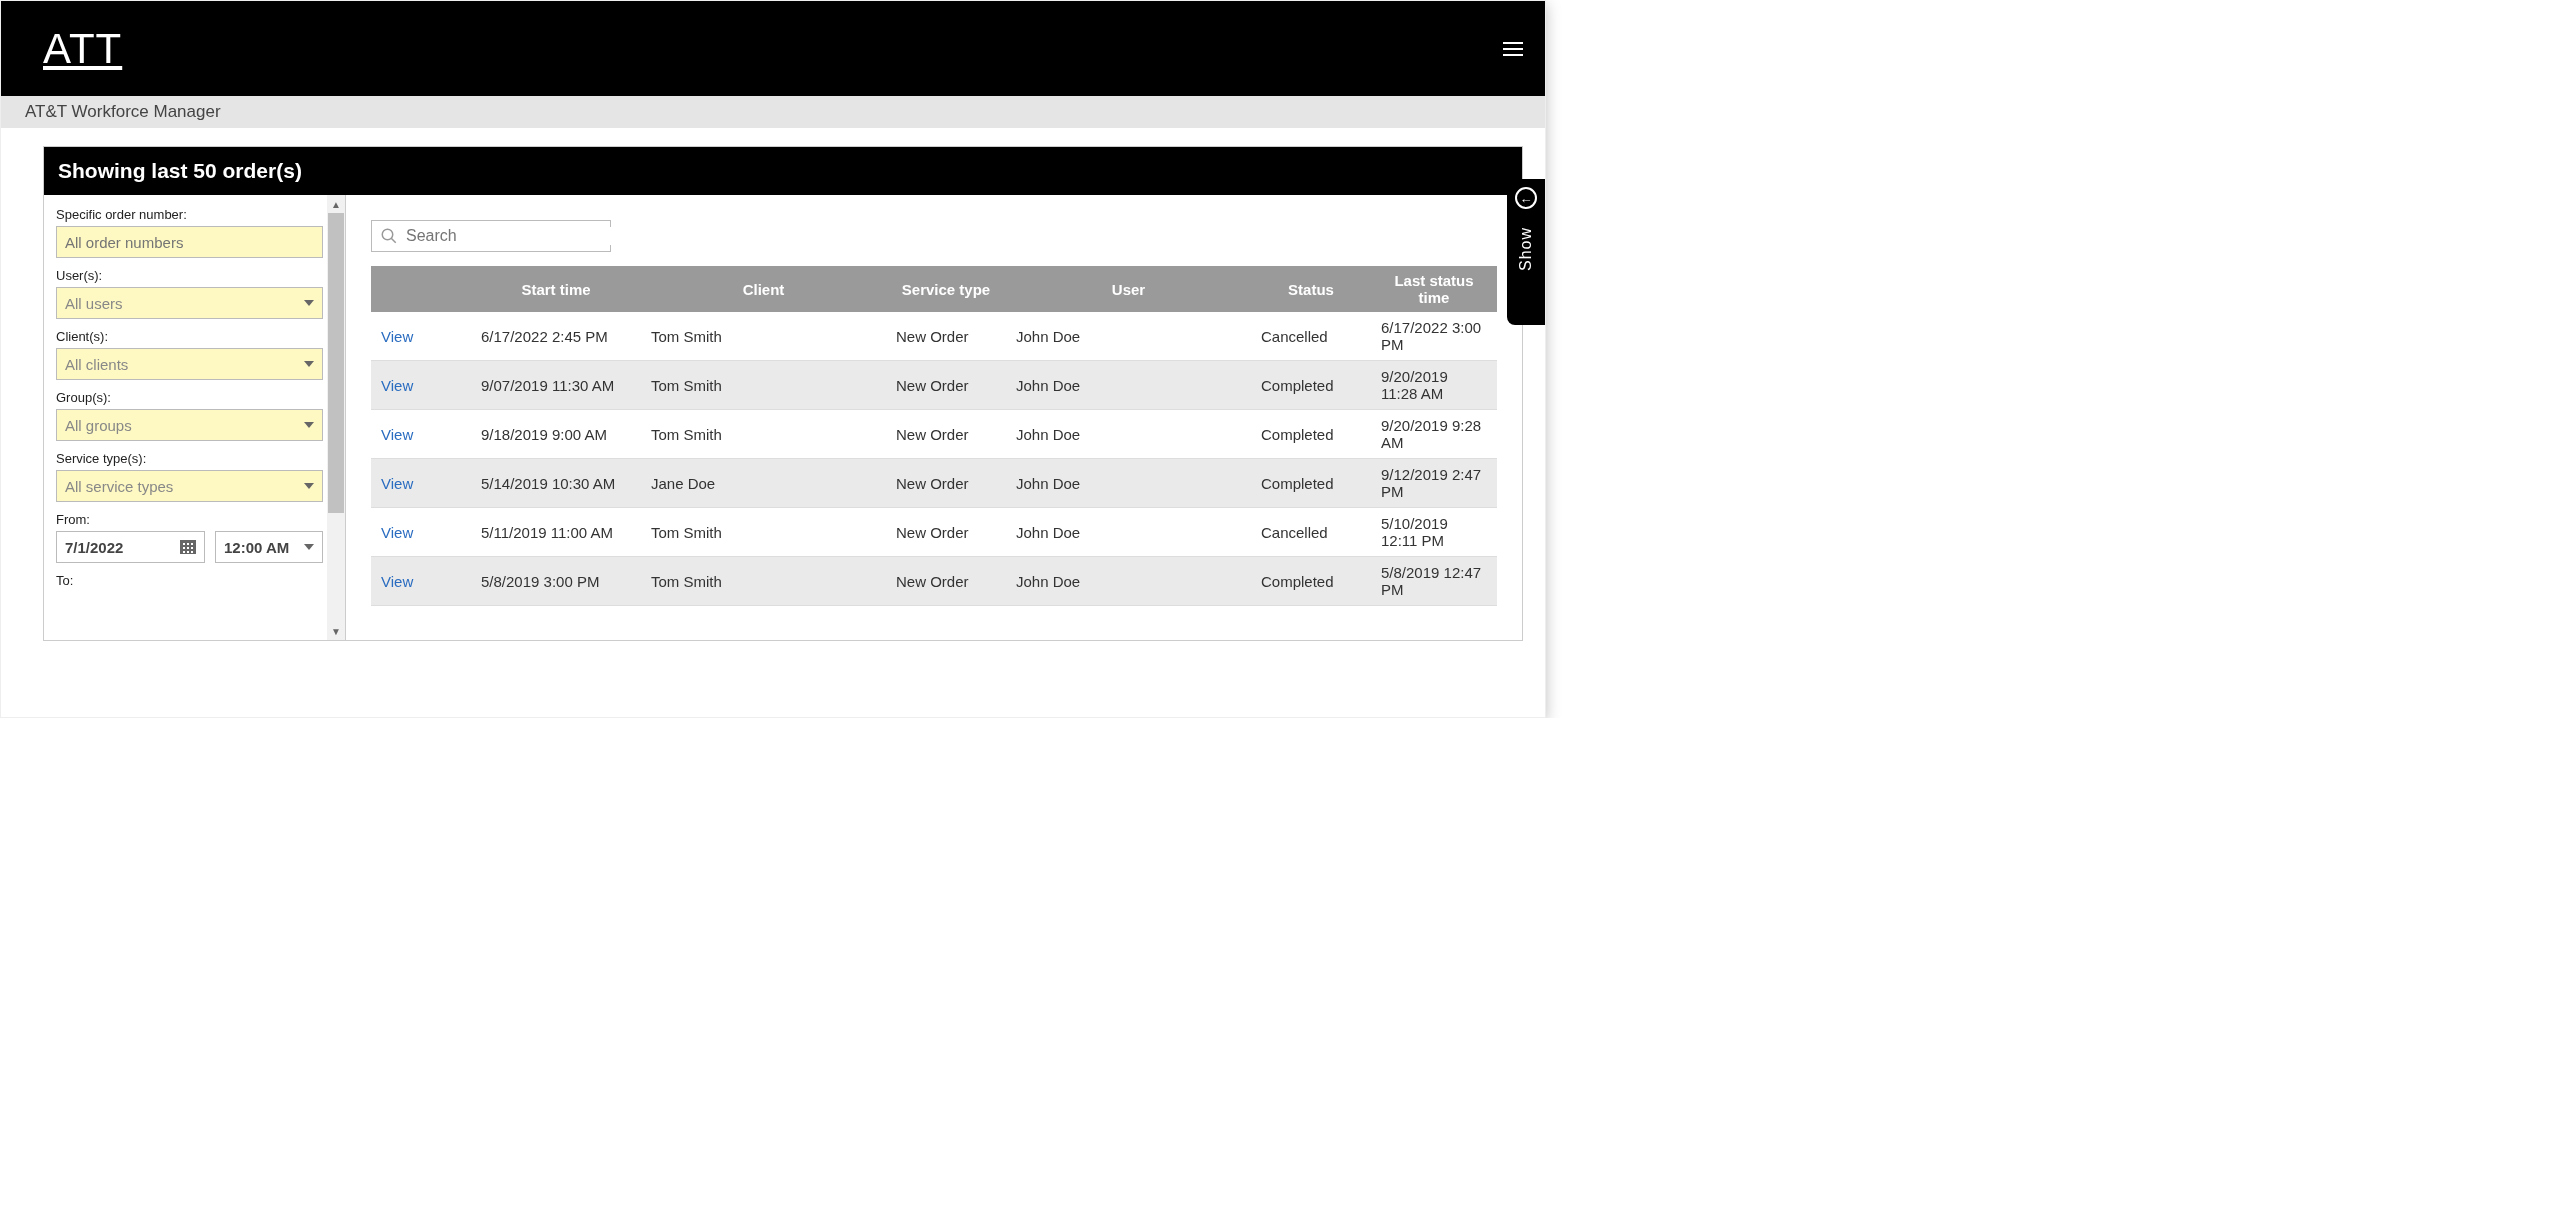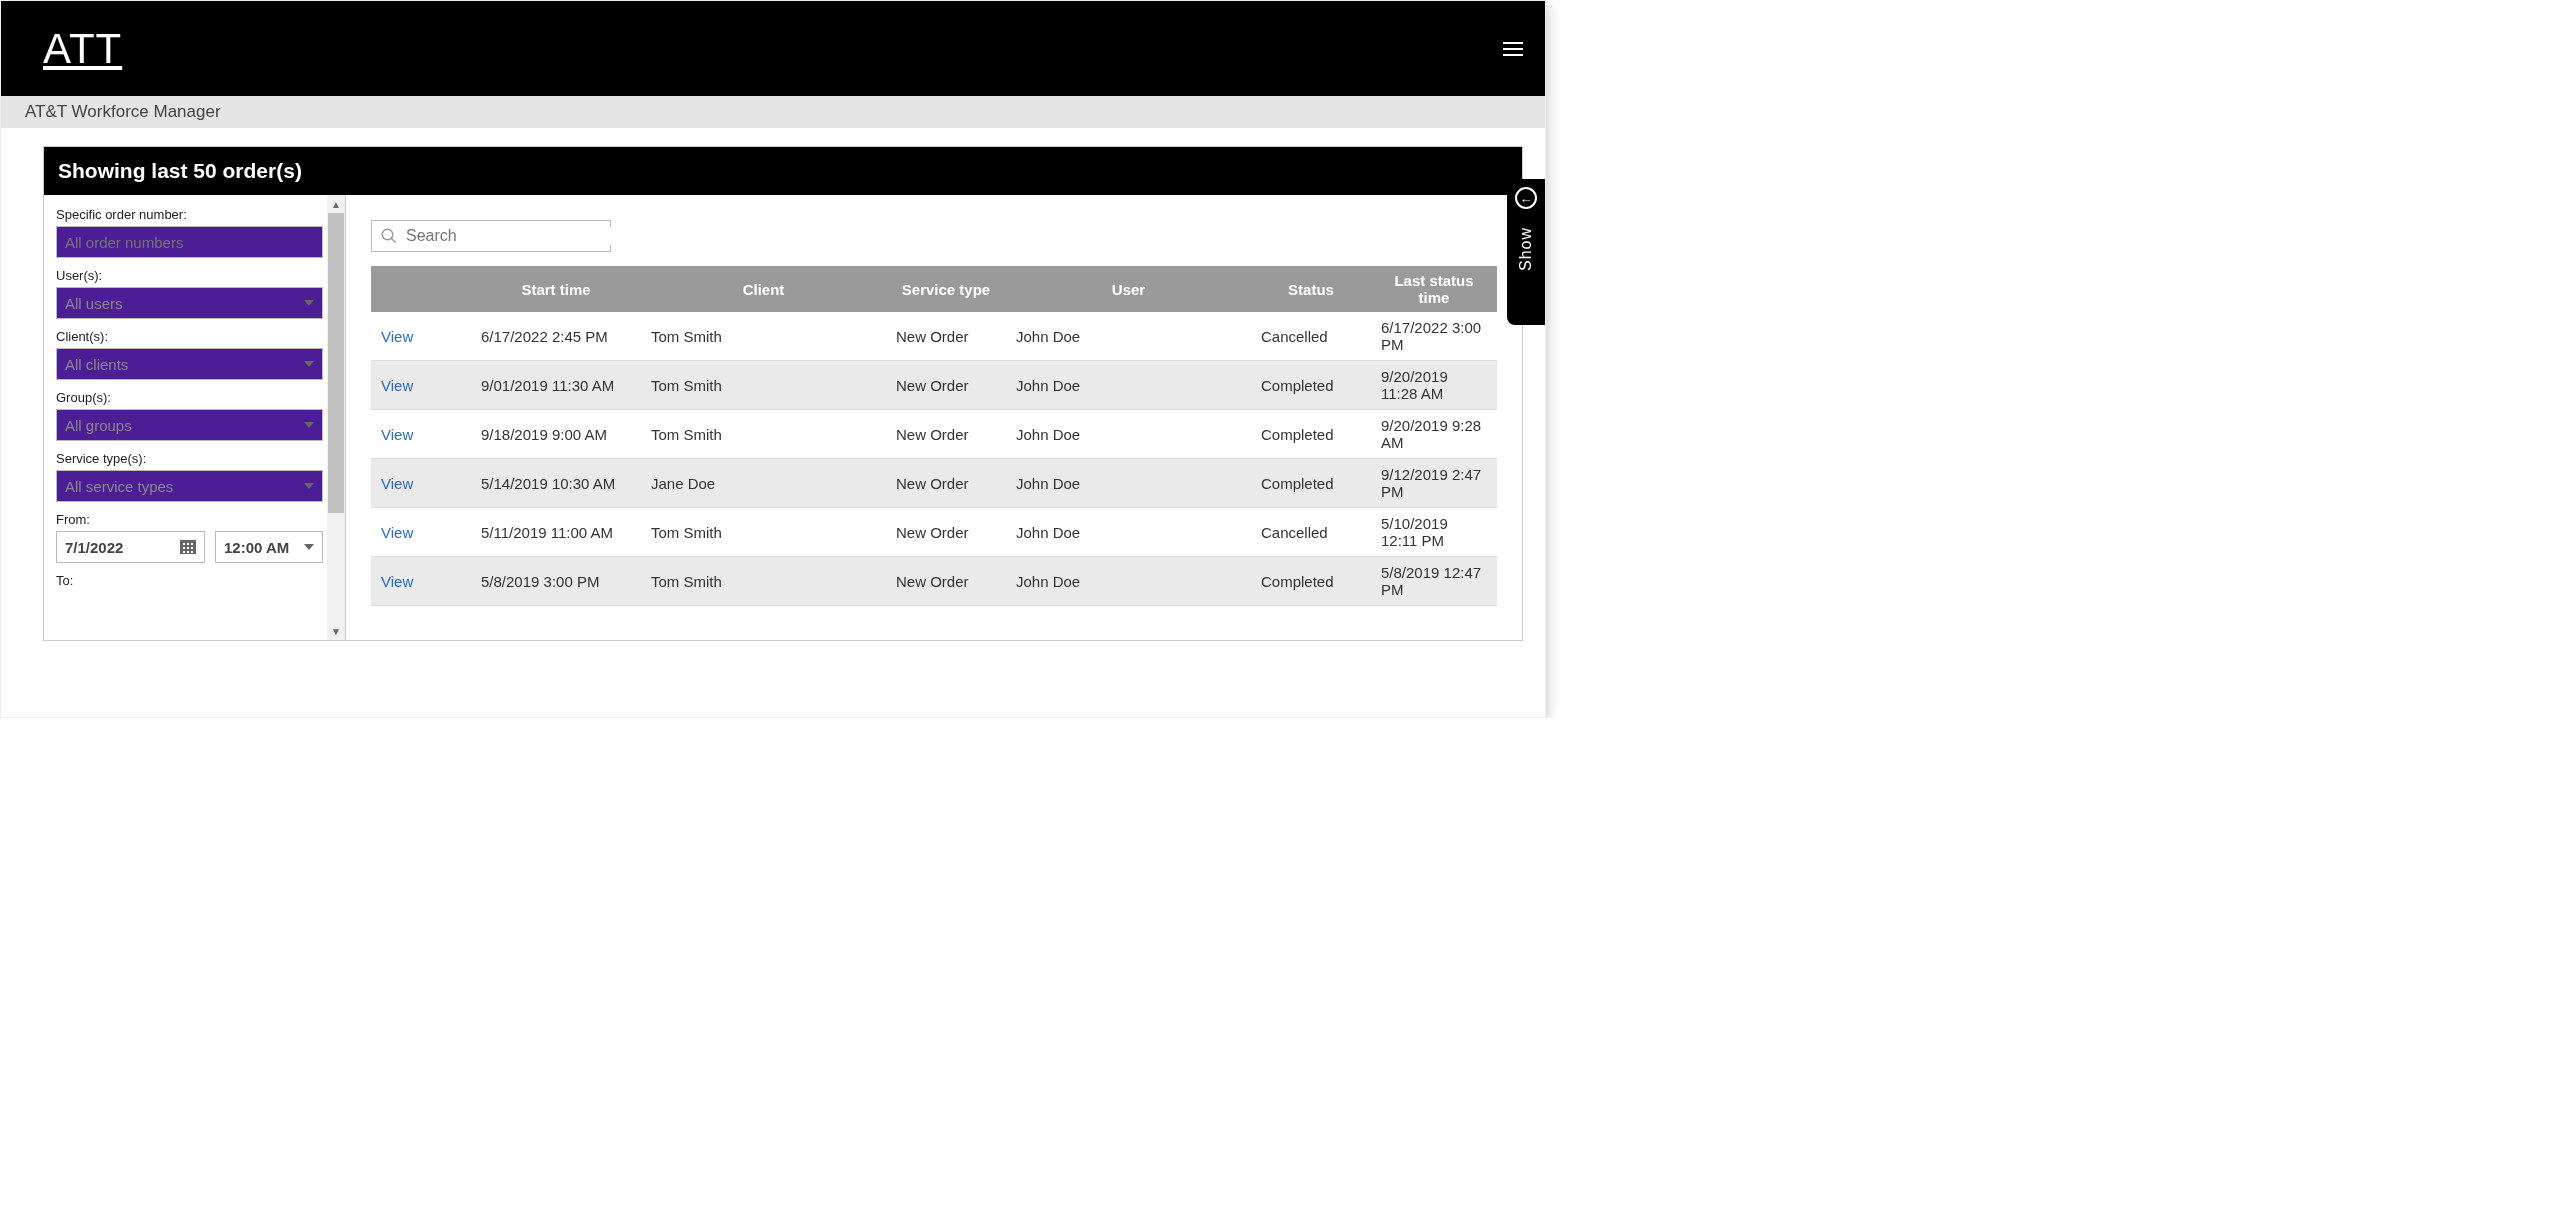--- a/index.html
+++ b/index.html
@@ -23,21 +23,21 @@
   .panel { border: 1px solid #ccc; }
   .panel-header { background: #000; color: #fff; font-size: 21px; font-weight: bold; padding: 12px 14px; }
   
   .panel-body { display: flex; height: 445px; }
   
   
   .filters { width: 302px; border-right: 1px solid #ccc; position: relative; overflow: hidden; padding: 12px 22px 12px 12px; }
   .filters-scroll { height: 100%; overflow: hidden; }
   .filter-group { margin-bottom: 10px; }
   .filter-label { font-size: 13px; color: #222; margin-bottom: 4px; display: block; }
-  .filter-input, .filter-select { width: 100%; height: 32px; border: 1px solid #bbb; padding: 4px 8px; font-size: 15px; color: #888; background: #4c1d95; }
+  .filter-input, .filter-select { width: 100%; height: 32px; border: 1px solid #bbb; padding: 4px 8px; font-size: 15px; color: #888; background: #fef9c3; }
   .filter-select { display: flex; align-items: center; justify-content: space-between; cursor: pointer; }
   .caret-down { width: 0; height: 0; border-left: 5px solid transparent; border-right: 5px solid transparent; border-top: 6px solid #666; }
   
   .date-row { display: flex; gap: 10px; }
   .date-input { flex: 1; height: 32px; border: 1px solid #bbb; display: flex; align-items: center; justify-content: space-between; padding: 0 8px; font-size: 15px; font-weight: bold; color: #444; }
   .cal-icon { width: 16px; height: 14px; background: repeating-linear-gradient(#666, #666 2px, transparent 2px, transparent 4px), repeating-linear-gradient(90deg, #666, #666 2px, transparent 2px, transparent 4px); background-size: 100% 100%; border: 1px solid #666; }
   .time-input { width: 108px; height: 32px; border: 1px solid #bbb; display: flex; align-items: center; justify-content: space-between; padding: 0 8px; font-size: 15px; font-weight: bold; color: #444; }
   
   
   .fake-scroll { position: absolute; right: 0; top: 0; bottom: 0; width: 18px; background: #f1f1f1; }
@@ -197,21 +197,21 @@
                   <td><span class="view-link">View</span></td>
                   <td>6/17/2022 2:45 PM</td>
                   <td>Tom Smith</td>
                   <td>New Order</td>
                   <td>John Doe</td>
                   <td>Cancelled</td>
                   <td>6/17/2022 3:00 PM</td>
                 </tr>
                 <tr>
                   <td><span class="view-link">View</span></td>
-                  <td>9/01/2019 11:30 AM</td>
+                  <td>9/07/2019 11:30 AM</td>
                   <td>Tom Smith</td>
                   <td>New Order</td>
                   <td>John Doe</td>
                   <td>Completed</td>
                   <td>9/20/2019 11:28 AM</td>
                 </tr>
                 <tr>
                   <td><span class="view-link">View</span></td>
                   <td>9/18/2019 9:00 AM</td>
                   <td>Tom Smith</td>

